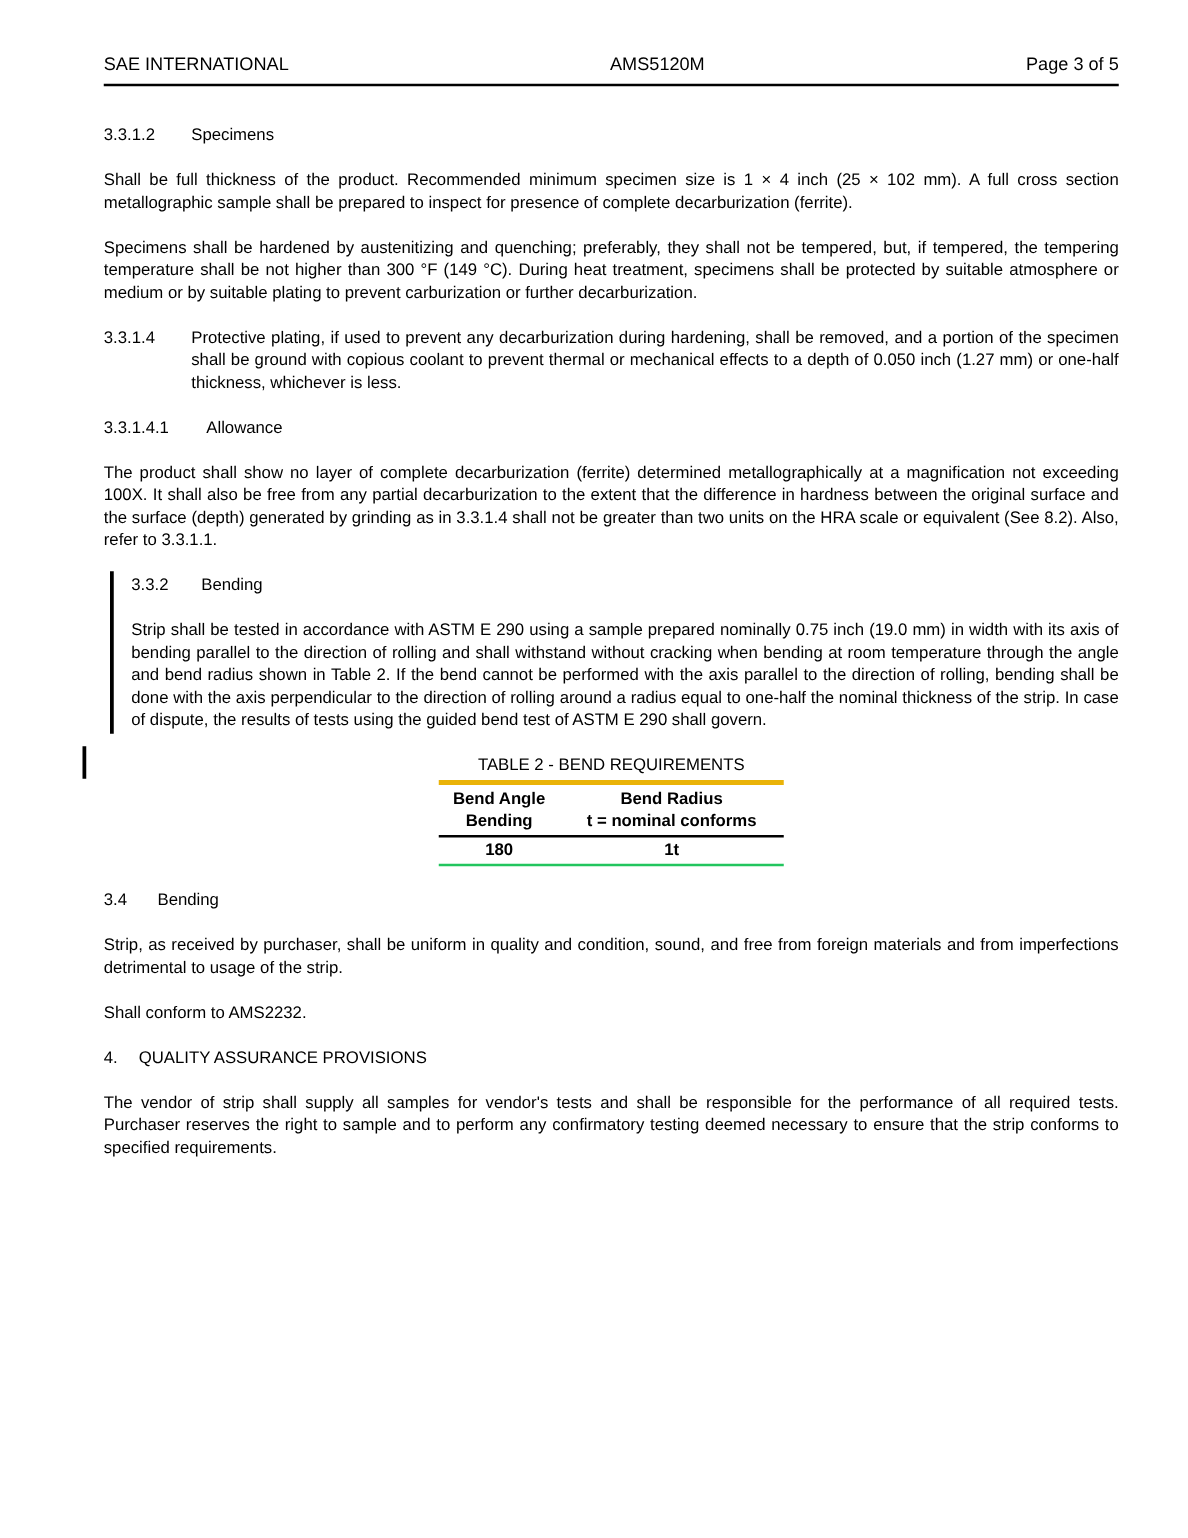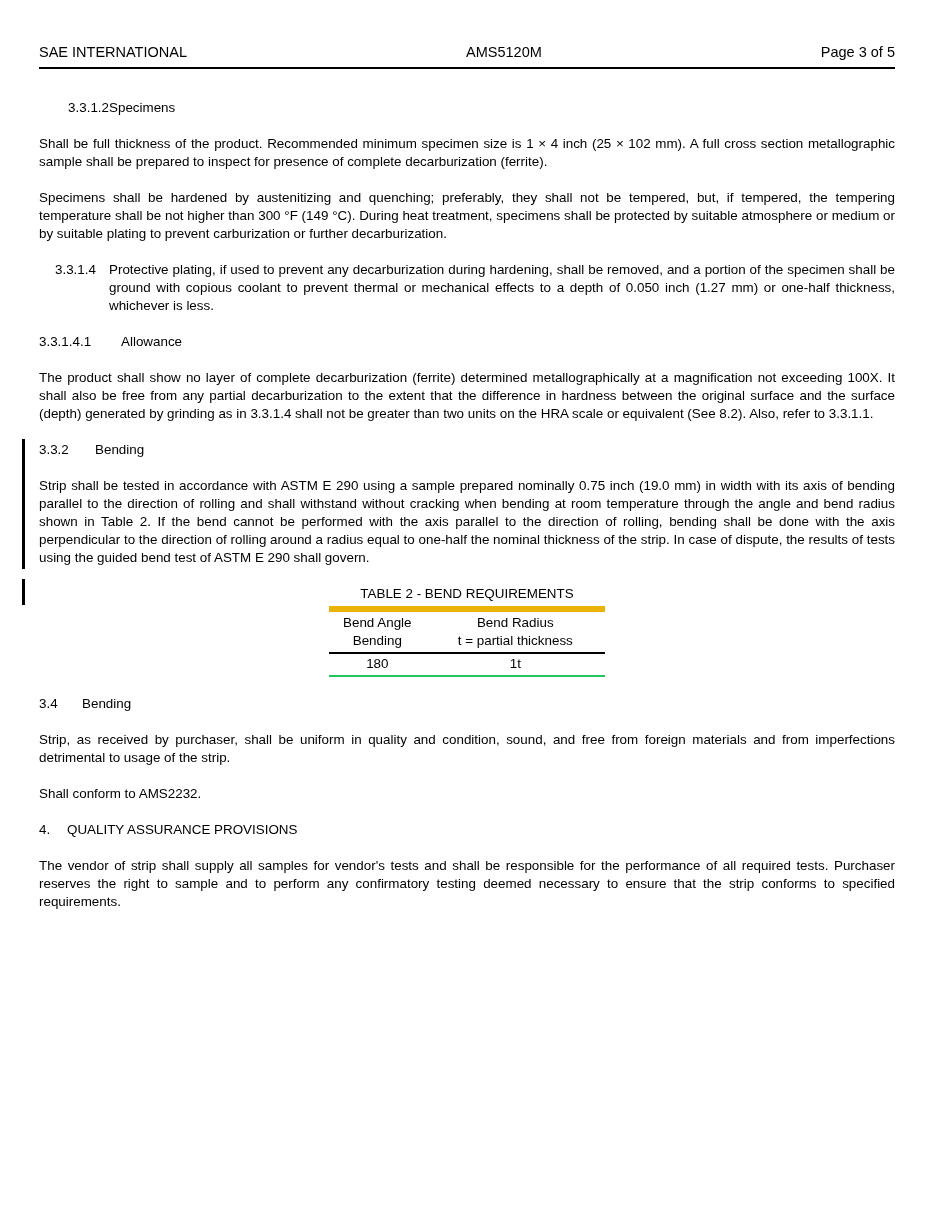--- a/index.html
+++ b/index.html
@@ -7,86 +7,87 @@
   body {
     width:950px;
     font-family:"Liberation Sans", sans-serif;
     color:#000000;
   }
   .page {
     position:relative;
     width:950px;
     height:1189px;
     background:#ffffff;
-    padding:44px 55px 0 39px;
+    padding:44px 55px 0 83px;
     overflow:hidden;
   }
   
   .hdr {
     display:flex;
     justify-content:space-between;
     align-items:baseline;
     border-bottom:2px solid #000;
     padding-bottom:7px;
     margin-bottom:30px;
     font-size:14.5px;
   }
   
   .sec-head {
     font-size:13.4px;
     line-height:18px;
     margin-bottom:18px;
     white-space:nowrap;
   }
   .num { display:inline-block; }
-  .w70 { min-width:70px;text-align:right; }
+  .w70 { min-width:70px; }
   .w82 { min-width:82px; }
   .w56 { min-width:56px; }
   .w43 { min-width:43px; }
   .w46 { min-width:46px; }
   .w28 { min-width:28px; }
   .w40 { min-width:40px; }
   .para {
     font-size:13.4px;
     line-height:18px;
     text-align:justify;
     margin-bottom:18px;
   }
   .hang {
     position:relative;
     padding-left:70px;
     font-size:13.4px;
     line-height:18px;
     text-align:justify;
     margin-bottom:18px;
   }
-  .hang .hnum { position:absolute; left:16px; top:0; }
+  .hang .hnum { position:absolute; left:0; top:0; }
   
-  .changed { position:relative; margin-bottom:18px; }
+  .changed { position:relative; margin-bottom:18px;margin-left:22px; }
   .changed .para { margin-bottom:0; }
   .changebar {
     position:absolute;
     left:-17px;
     width:3px;
     background:#000;
   }
   .changebar.tall { top:-2px; bottom:-2px; }
   .changebar.short { top:-6px; height:26px; }
   
   .table-section { position:relative; margin-bottom:18px; }
   .tbl { width:276px; margin:0 auto; font-size:13.4px; line-height:18px; }
   .tbl-title {
     text-align:center;
     padding-bottom:3px;
-    border-bottom:6px solid #eab308;
+    border-bottom:4px solid #eab308;
   }
   .tbl-grid {
     display:grid;
     grid-template-columns:35% 65%;
     text-align:center;
+    font-weight:bold;
   }
   .tbl-head { padding-top:2px; padding-bottom:2px; border-bottom:2px solid #000; }
   .tbl-data { padding-top:1px; padding-bottom:2px; border-bottom:2px solid #22c55e; }
   .cell { padding:0 2px; }
 </style>
 </head>
 <body>
 
 <div class="page">
 
@@ -121,21 +122,21 @@
   </div>
 
   <div class="table-section">
     <span class="changebar short"></span>
     <div class="tbl">
       <div class="tbl-title">TABLE 2 - BEND REQUIREMENTS</div>
       <div class="tbl-grid tbl-head">
         <div class="cell">Bend Angle</div>
         <div class="cell">Bend Radius</div>
         <div class="cell">Bending</div>
-        <div class="cell">t = partial thickness</div>
+        <div class="cell">t = nominal conforms</div>
       </div>
       <div class="tbl-grid tbl-data">
         <div class="cell">180</div>
         <div class="cell">1t</div>
       </div>
     </div>
   </div>
 
   <div class="sec-head">
     <span class="num w43">3.4</span><span>Bending</span>

